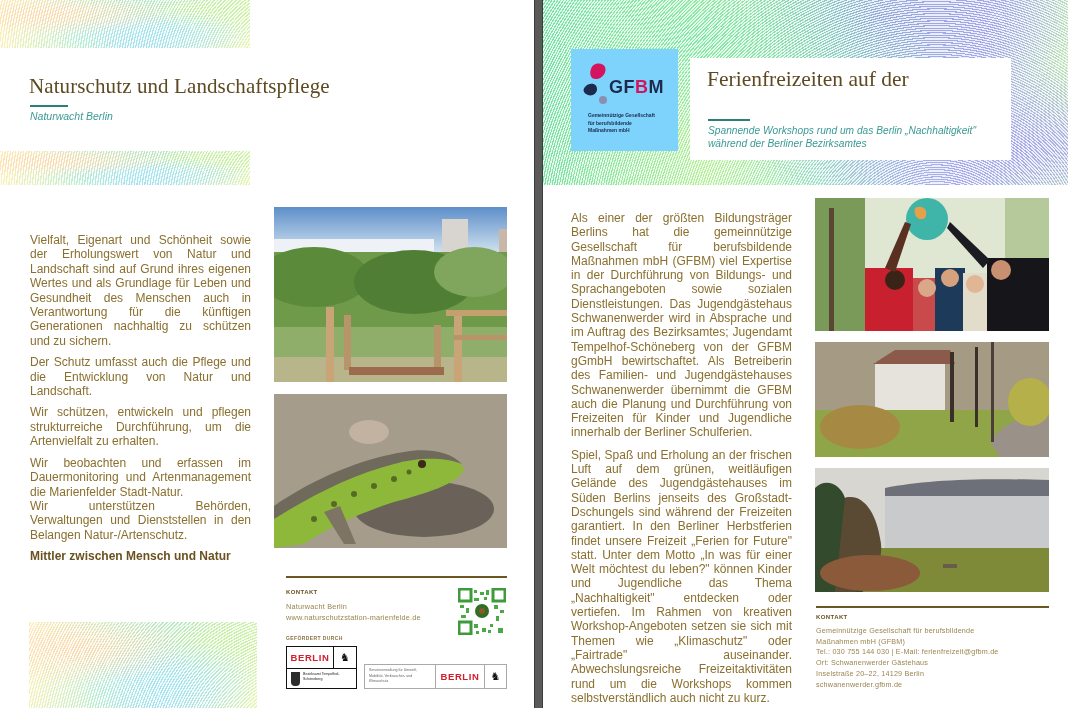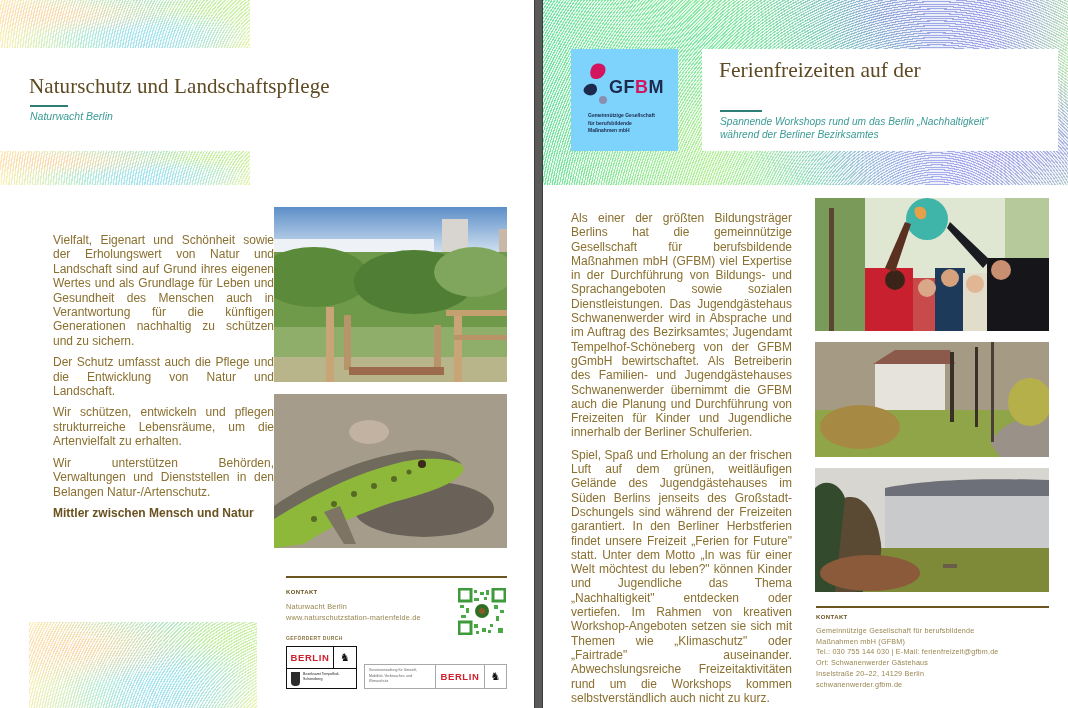--- a/index.html
+++ b/index.html
@@ -51,24 +51,25 @@
 <div class="page" id="page-left">
 
   <div class="pattern" style="left:0; top:0; width:250px; height:48px;"></div>
 
   <h1 class="serif-title" style="position:absolute; left:29px; top:74px; font-size:21px; letter-spacing:0.1px;">Naturschutz und Landschaftspflege</h1>
   <div class="rule-teal" style="position:absolute; left:30px; top:105px;"></div>
   <div class="subtitle" style="position:absolute; left:30px; top:110px; font-size:10.5px;">Naturwacht Berlin</div>
 
   <div class="pattern" style="left:0; top:151px; width:250px; height:34px;"></div>
 
-  <div class="body-text" style="position:absolute; left:30px; top:233px; width:221px;margin-left:23px;">
+  <div class="body-text" style="position:absolute; left:30px; top:233px; width:221px;">
     <p>Vielfalt, Eigenart und Schönheit sowie der Erholungswert von Natur und Landschaft sind auf Grund ihres eigenen Wertes und als Grundlage für Leben und Gesundheit des Menschen auch in Verantwortung für die künftigen Generationen nachhaltig zu schützen und zu sichern.</p>
     <p>Der Schutz umfasst auch die Pflege und die Entwicklung von Natur und Landschaft.</p>
-    <p>Wir schützen, entwickeln und pflegen strukturreiche Lebensräume, um die Artenvielfalt zu erhalten.</p>
+    <p>Wir schützen, entwickeln und pflegen strukturreiche Durchführung, um die Artenvielfalt zu erhalten.</p>
+    <p style="margin-bottom:0;">Wir beobachten und erfassen im Dauermonitoring und Artenmanagement die Marienfelder Stadt-Natur.</p>
     <p>Wir unterstützen Behörden, Verwaltungen und Dienststellen in den Belangen Natur-/Artenschutz.</p>
     <p class="strong">Mittler zwischen Mensch und Natur</p>
   </div>
 
   <div class="pattern" style="left:29px; top:622px; width:228px; height:86px;"></div>
 
   <div class="photo" style="left:274px; top:207px; width:233px; height:175px;">
     <svg width="233" height="175" viewBox="0 0 233 175">
       <defs>
         <linearGradient id="sky1" x1="0" y1="0" x2="0" y2="1">
@@ -187,21 +188,21 @@
     <div style="position:absolute; left:38px; top:28px; font-size:18px; font-weight:bold; letter-spacing:0.5px; color:#1d2a4d;">
       <span>GF</span><span style="color:#d3145f;">B</span><span>M</span>
     </div>
     <div style="position:absolute; left:17px; top:63px; font-size:5px; line-height:7.5px; font-weight:bold; color:#1d2a4d;">
       <div>Gemeinnützige Gesellschaft</div>
       <div>für berufsbildende</div>
       <div>Maßnahmen mbH</div>
     </div>
   </div>
 
-  <div style="position:absolute; left:147px; top:49px; width:356px; height:102px; background:#ffffff;margin-left:12px;">
+  <div style="position:absolute; left:147px; top:58px; width:321px; height:102px; background:#ffffff;">
     <h1 class="serif-title" style="position:absolute; left:17px; top:9px; font-size:21.5px; line-height:24px;">
       <div>Ferienfreizeiten auf der</div>
     </h1>
     <div class="rule-teal" style="position:absolute; left:18px; top:61px; width:42px;"></div>
     <div class="subtitle" style="position:absolute; left:18px; top:66px; font-size:10.2px; line-height:13px;">
       <div>Spannende Workshops rund um das Berlin „Nachhaltigkeit"</div>
       <div>während der Berliner Bezirksamtes</div>
     </div>
   </div>
 

